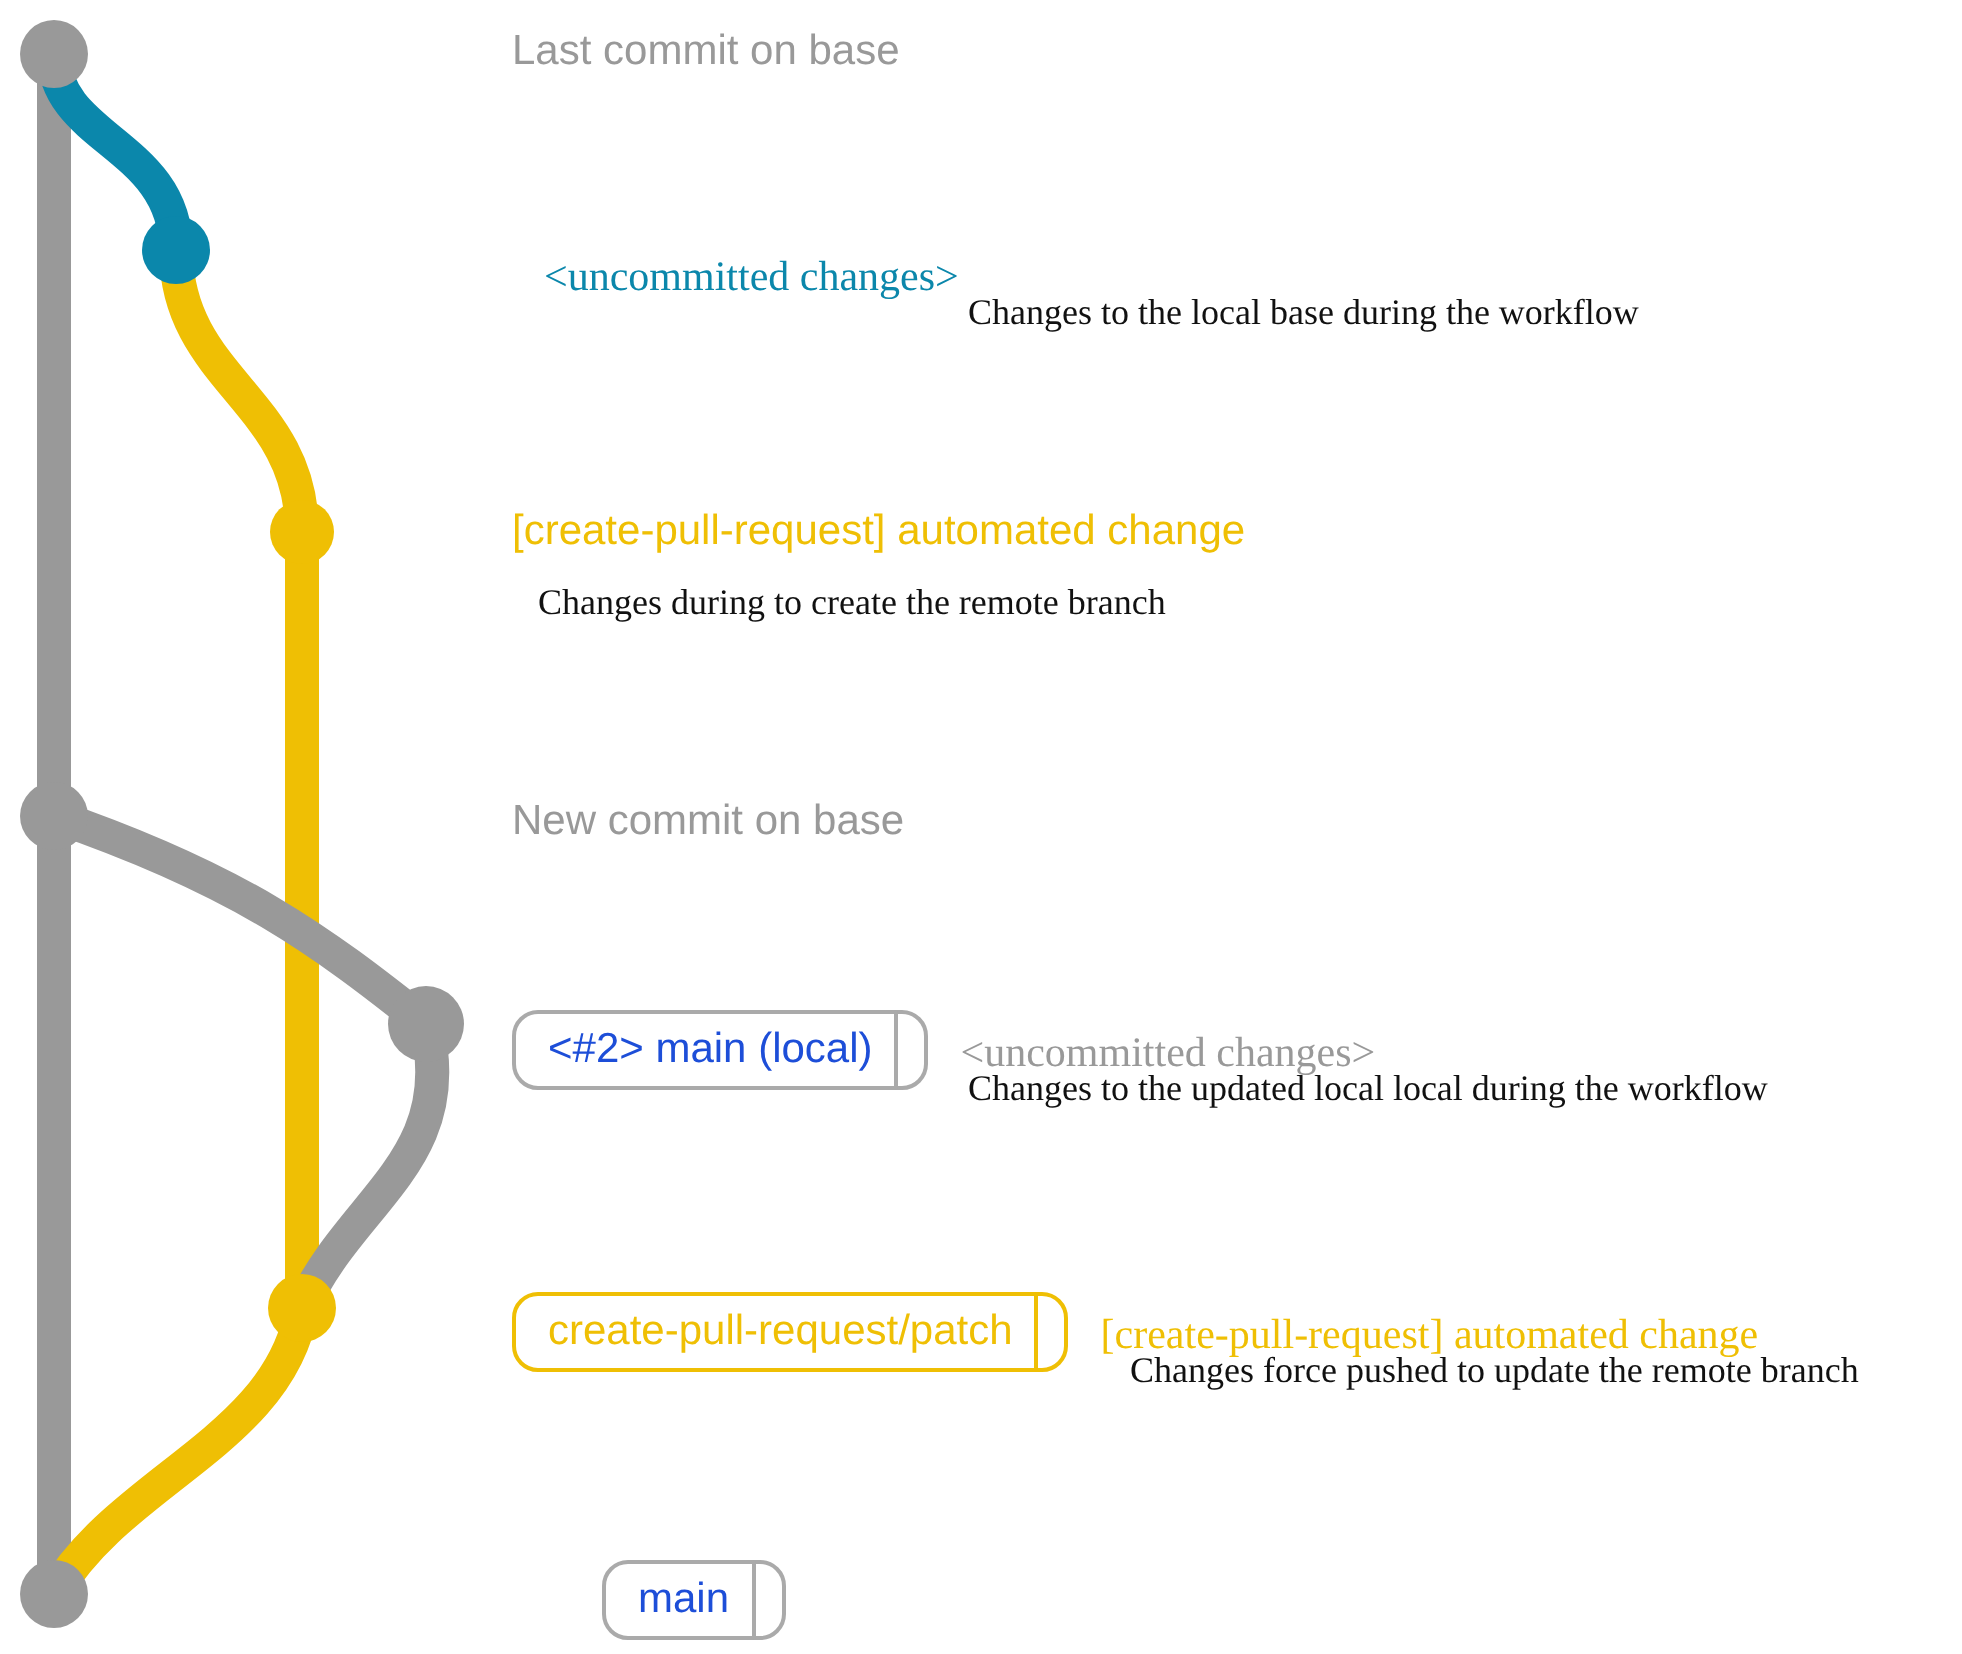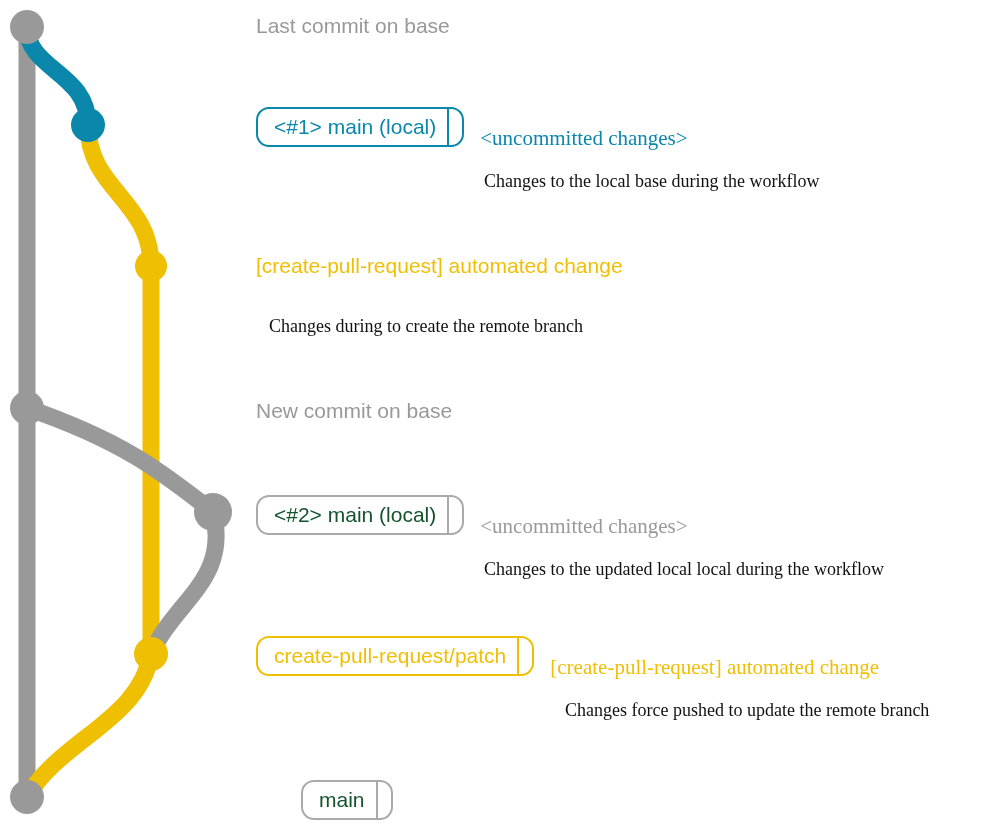--- a/index.html
+++ b/index.html
@@ -20,42 +20,41 @@
     position: absolute;
     left: 0;
     top: 0;
     width: 981px;
     height: 827px;
   }
 
   .row {
     position: absolute;
     display: flex;
-    align-items: flex-start;
+    align-items: flex-end;
   }
 
   
   .subject {
     font-family: "Liberation Sans", sans-serif;
     font-size: 21px;
     line-height: 26px;
     white-space: nowrap;
   }
   .subject.gray   { color: #999999; }
   .subject.yellow { color: #EFBF04; }
 
   
   .desc {
     position: absolute;
     font-family: "Liberation Serif", serif;
     font-size: 18px;
     line-height: 22px;
     color: #111111;
     white-space: nowrap;
-    margin-top: 25px;
   }
 
   
   .ref-tag {
     position: relative;
     display: inline-block;
     box-sizing: border-box;
     border: 2px solid #999999;
     border-radius: 13px;
     padding: 5px 26px 6px 16px;
@@ -75,21 +74,21 @@
     width: 0;
     border-left: 2px solid #999999;
     border-top-right-radius: 13px;
     border-bottom-right-radius: 13px;
     pointer-events: none;
   }
   .ref-tag.teal            { border-color: #0B87AB; color: #0B87AB; }
   .ref-tag.teal::after     { border-left-color: #0B87AB; }
   .ref-tag.yellow          { border-color: #EFBF04; color: #EFBF04; }
   .ref-tag.yellow::after   { border-left-color: #EFBF04; }
-  .ref-tag.gray            { border-color: #AAAAAA; color: #14532d; }
+  .ref-tag.gray            { border-color: #AAAAAA; color: #1d4ed8; }
   .ref-tag.gray::after     { border-left-color: #AAAAAA; }
 
   .tag-subject {
     font-family: Liberation Serif, serif;
     font-size: 21px;
     line-height: 37px;
     white-space: nowrap;
     margin-left: 16px;
     margin-top: 13px;
   }
@@ -135,21 +134,20 @@
   <circle cx="213" cy="512" r="19" fill="#999999"></circle>
   <circle cx="151" cy="654" r="17" fill="#EFBF04"></circle>
   <circle cx="27" cy="797" r="17" fill="#999999"></circle>
 </svg>
 
 <div class="row" id="row-last-commit">
   <span class="subject gray">Last commit on base</span>
 </div>
 
 <div class="row" id="row-local-1">
-  <span class="ref-tag teal">&lt;#1&gt; main (local)</span>
   <span class="tag-subject teal">&lt;uncommitted changes&gt;</span>
 </div>
 <div class="desc" id="desc-1">Changes to the local base during the workflow</div>
 
 <div class="row" id="row-automated-1">
   <span class="subject yellow">[create-pull-request] automated change</span>
 </div>
 <div class="desc" id="desc-2">Changes during to create the remote branch</div>
 
 <div class="row" id="row-new-commit">

